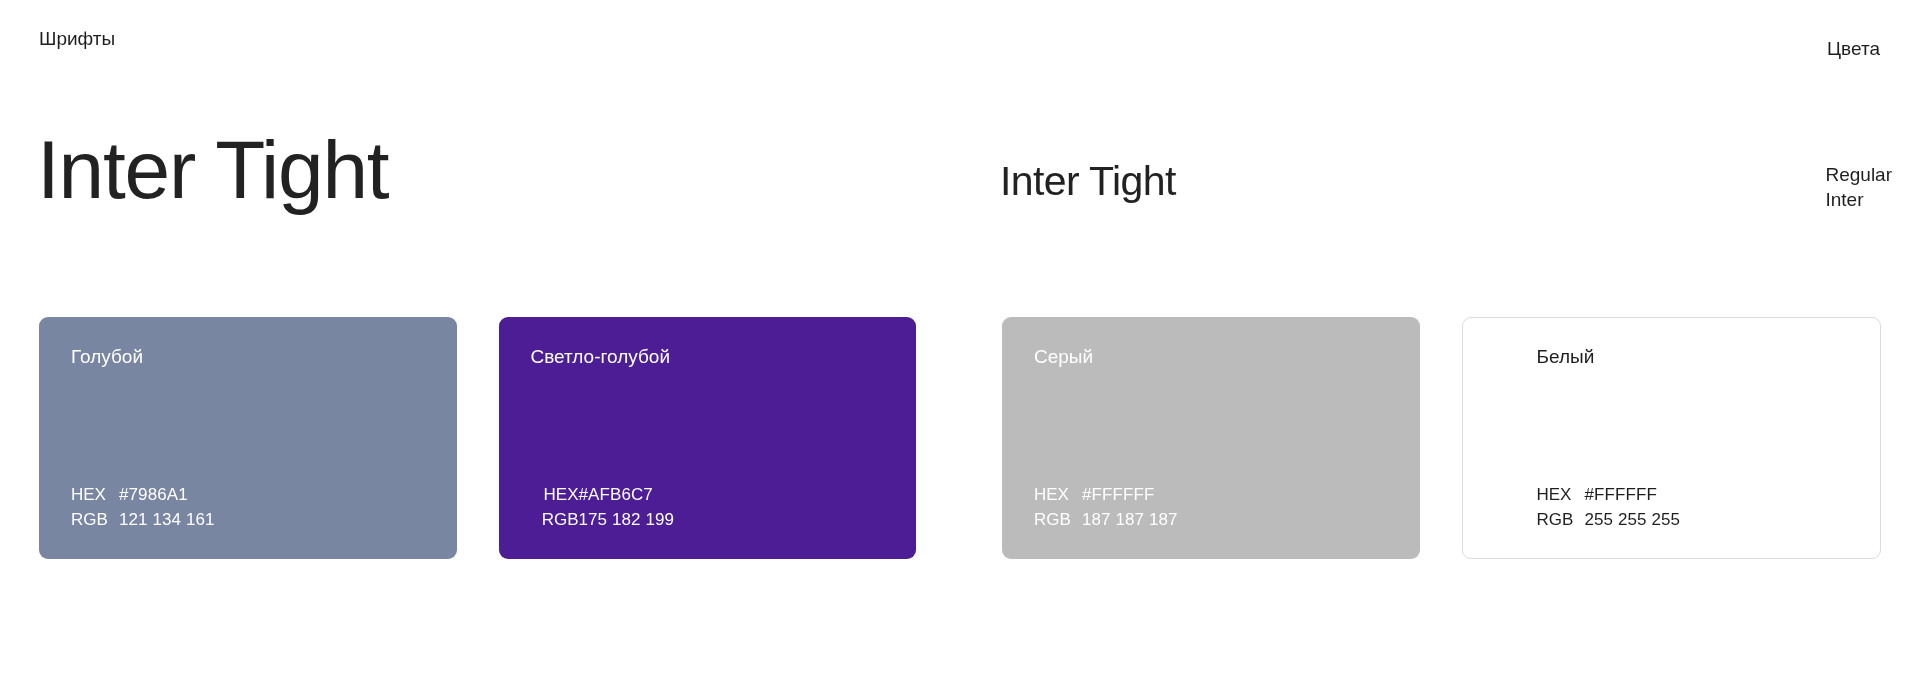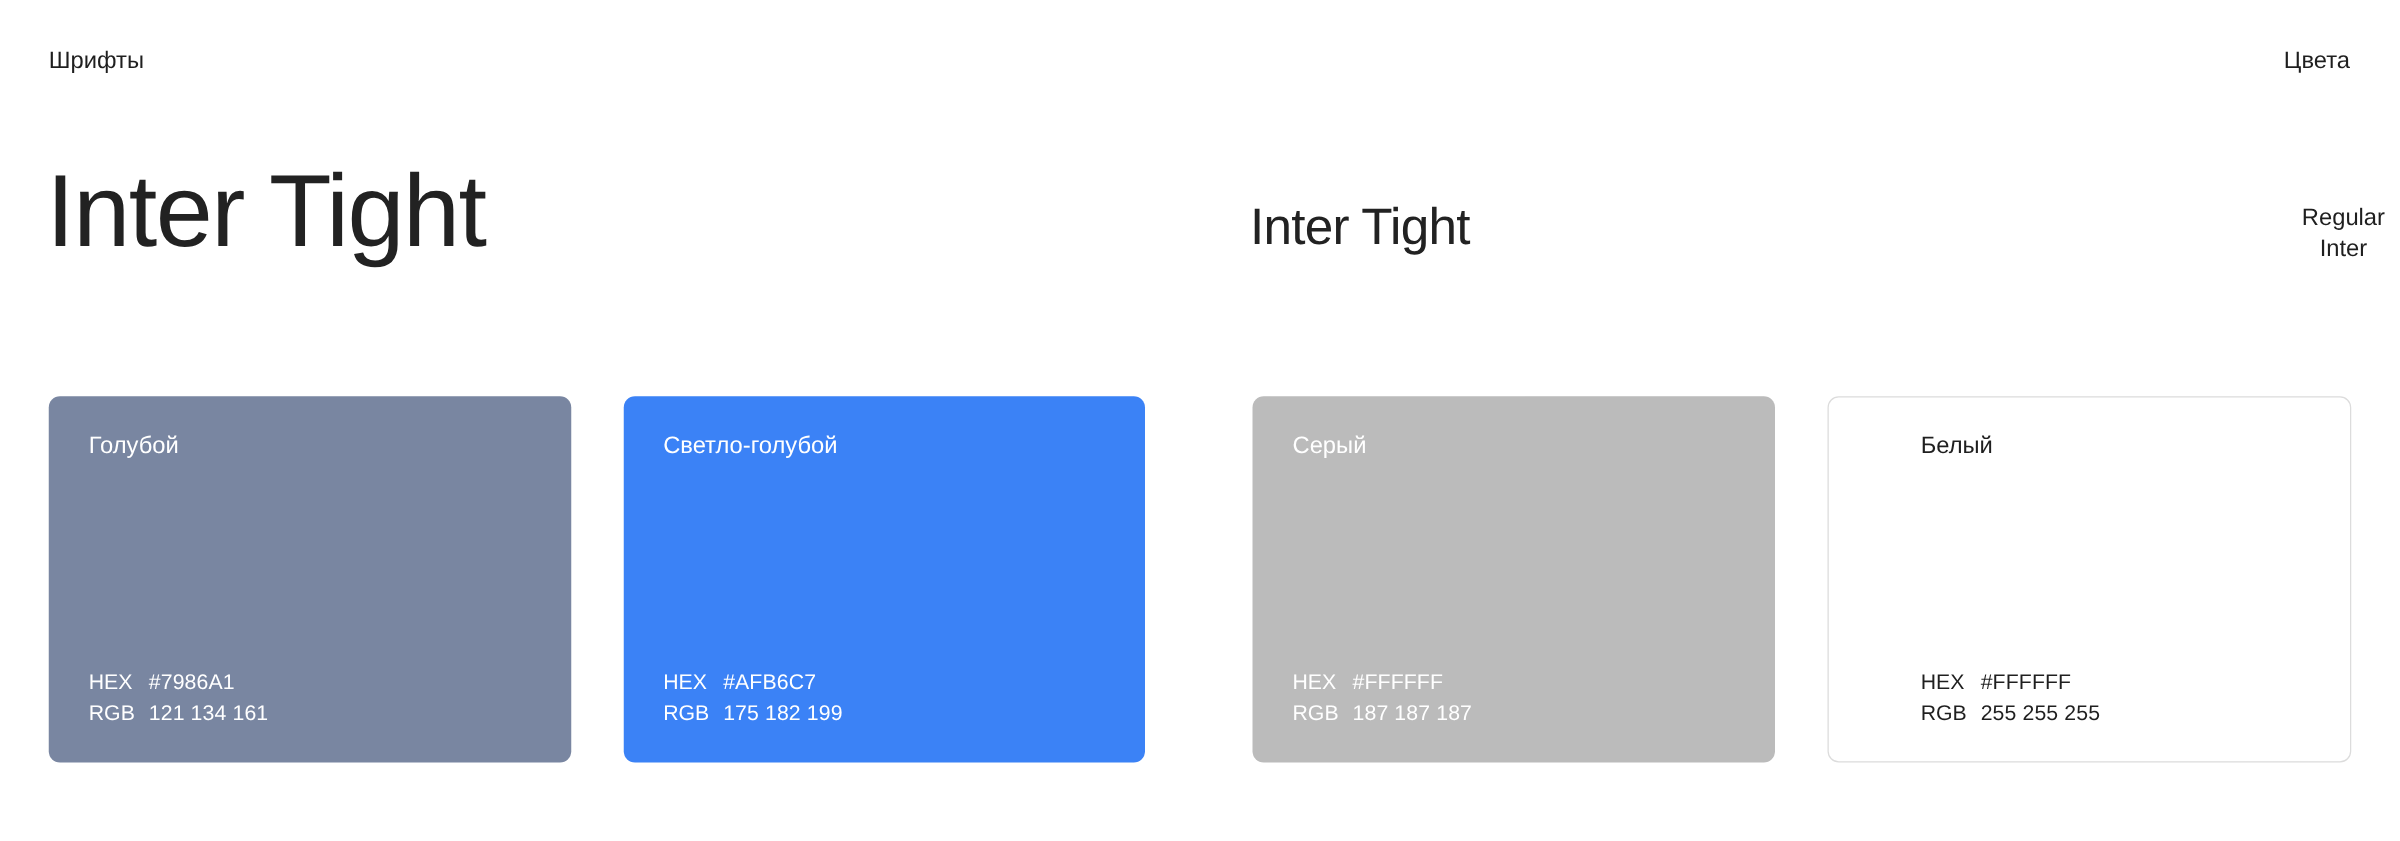--- a/index.html
+++ b/index.html
@@ -25,21 +25,21 @@
 
   
   .section-label {
     position: absolute;
     font-size: 19px;
     line-height: 22px;
     color: #1f1f1f;
     font-weight: 400;
     white-space: nowrap;
   }
-  .section-label.left  { left: 39px;  top: 38px; }
+  .section-label.left  { left: 39px;  top: 28px; }
   .section-label.right { right: 40px; top: 38px; text-align: center; }
 
   
   .type-row {
     position: absolute;
     left: 0;
     top: 120px;
     width: 1920px;
     height: 120px;
     padding-left: 12px;
@@ -61,37 +61,37 @@
     top: 37px;
     font-size: 41px;
     line-height: 48px;
     letter-spacing: -0.6px;
     font-weight: 400;
     color: #222222;
     white-space: nowrap;
   }
   .type-weights {
     position: absolute;
-    right: 24px;
+    right: 40px;
     top: 42px;
-    text-align: center;
+    text-align: left;
     font-size: 19px;
     line-height: 25px;
     color: #1f1f1f;
     white-space: nowrap;
   }
   .type-weights div { display: block; }
 
   
   .swatches {
     position: absolute;
     left: 39px;
     top: 317px;
     width: 1842px;
-    height: 293px;
+    height: 242px;
     display: flex;
     gap: 42px;
   }
   .swatch {
     position: relative;
     flex: 1 1 0;
     border-radius: 9px;
     box-sizing: border-box;
     overflow: hidden;
   }
@@ -163,21 +163,21 @@
           <span class="val-key">HEX</span>
           <span class="val-num">#7986A1</span>
         </div>
         <div class="val-row">
           <span class="val-key">RGB</span>
           <span class="val-num">121 134 161</span>
         </div>
       </div>
     </div>
 
-    <div class="swatch light-text" style="background:#3b82f6;">
+    <div class="swatch light-text" style="background:#4c1d95;text-align:right;">
       <div class="swatch-name">Светло-голубой</div>
       <div class="swatch-values">
         <div class="val-row">
           <span class="val-key">HEX</span>
           <span class="val-num">#AFB6C7</span>
         </div>
         <div class="val-row">
           <span class="val-key">RGB</span>
           <span class="val-num">175 182 199</span>
         </div>

